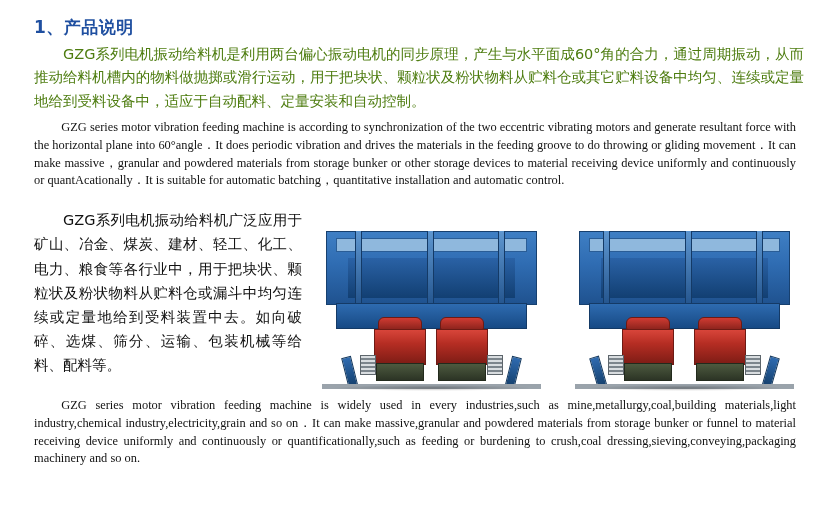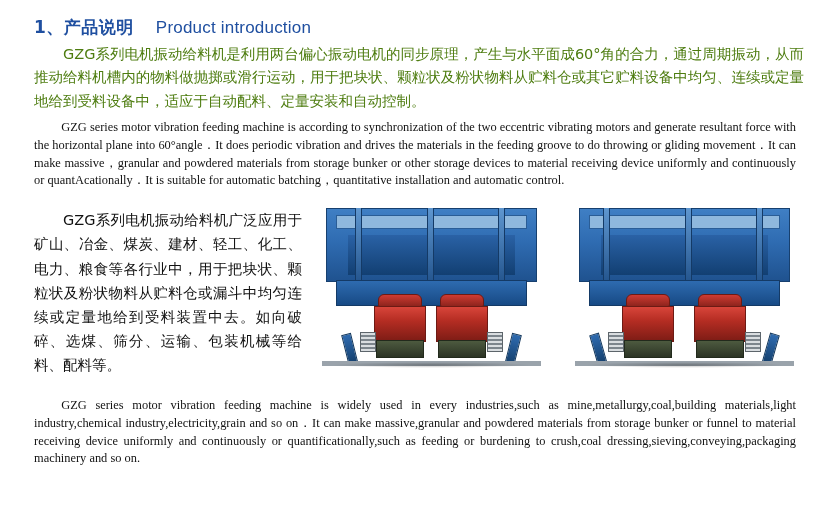--- a/index.html
+++ b/index.html
@@ -56,21 +56,21 @@
     line-height: 1.42;
     text-align: justify;
     color: #111111;
     margin: 2px 8px 4px 0;
   }
   .en-para.indent {
     text-indent: 2.2em;
   }
   .sec2-body {
     display: flex;
-    align-items: flex-start;
+    align-items: flex-end;
     gap: 10px;
     margin-top: 2px;
   }
   .sec2-text {
     width: 268px;
     flex: 0 0 268px;
     font-family: "DejaVu Sans", sans-serif;
     font-size: 14.5px;
     line-height: 1.66;
     text-indent: 2em;
@@ -220,21 +220,20 @@
     background: radial-gradient(ellipse at center, rgba(0,0,0,0.28), rgba(0,0,0,0) 70%);
   }
 </style>
 </head>
 <body>
 
 <div class="page">
 
   <div class="section-heading">
     <span class="cn">1、产品说明</span>
-    <span class="en">Product introduction</span>
   </div>
 
   <p class="cn-para">GZG系列电机振动给料机是利用两台偏心振动电机的同步原理，产生与水平面成60°角的合力，通过周期振动，从而推动给料机槽内的物料做抛掷或滑行运动，用于把块状、颗粒状及粉状物料从贮料仓或其它贮料设备中均匀、连续或定量地给到受料设备中，适应于自动配料、定量安装和自动控制。</p>
 
   <p class="en-para indent">GZG series motor vibration feeding machine is according to synchronization of the two eccentric vibrating motors and generate resultant force with the horizontal plane into 60°angle．It does periodic vibration and drives the materials in the feeding groove to do throwing or gliding movement．It can make massive，granular and powdered materials from storage bunker or other storage devices to material receiving device uniformly and continuously or quantAcationally．It is suitable for automatic batching，quantitative installation and automatic control.</p>
 
 
   <div class="sec2-body">
     <p class="sec2-text">GZG系列电机振动给料机广泛应用于矿山、冶金、煤炭、建材、轻工、化工、电力、粮食等各行业中，用于把块状、颗粒状及粉状物料从贮料仓或漏斗中均匀连续或定量地给到受料装置中去。如向破碎、选煤、筛分、运输、包装机械等给料、配料等。</p>
 

